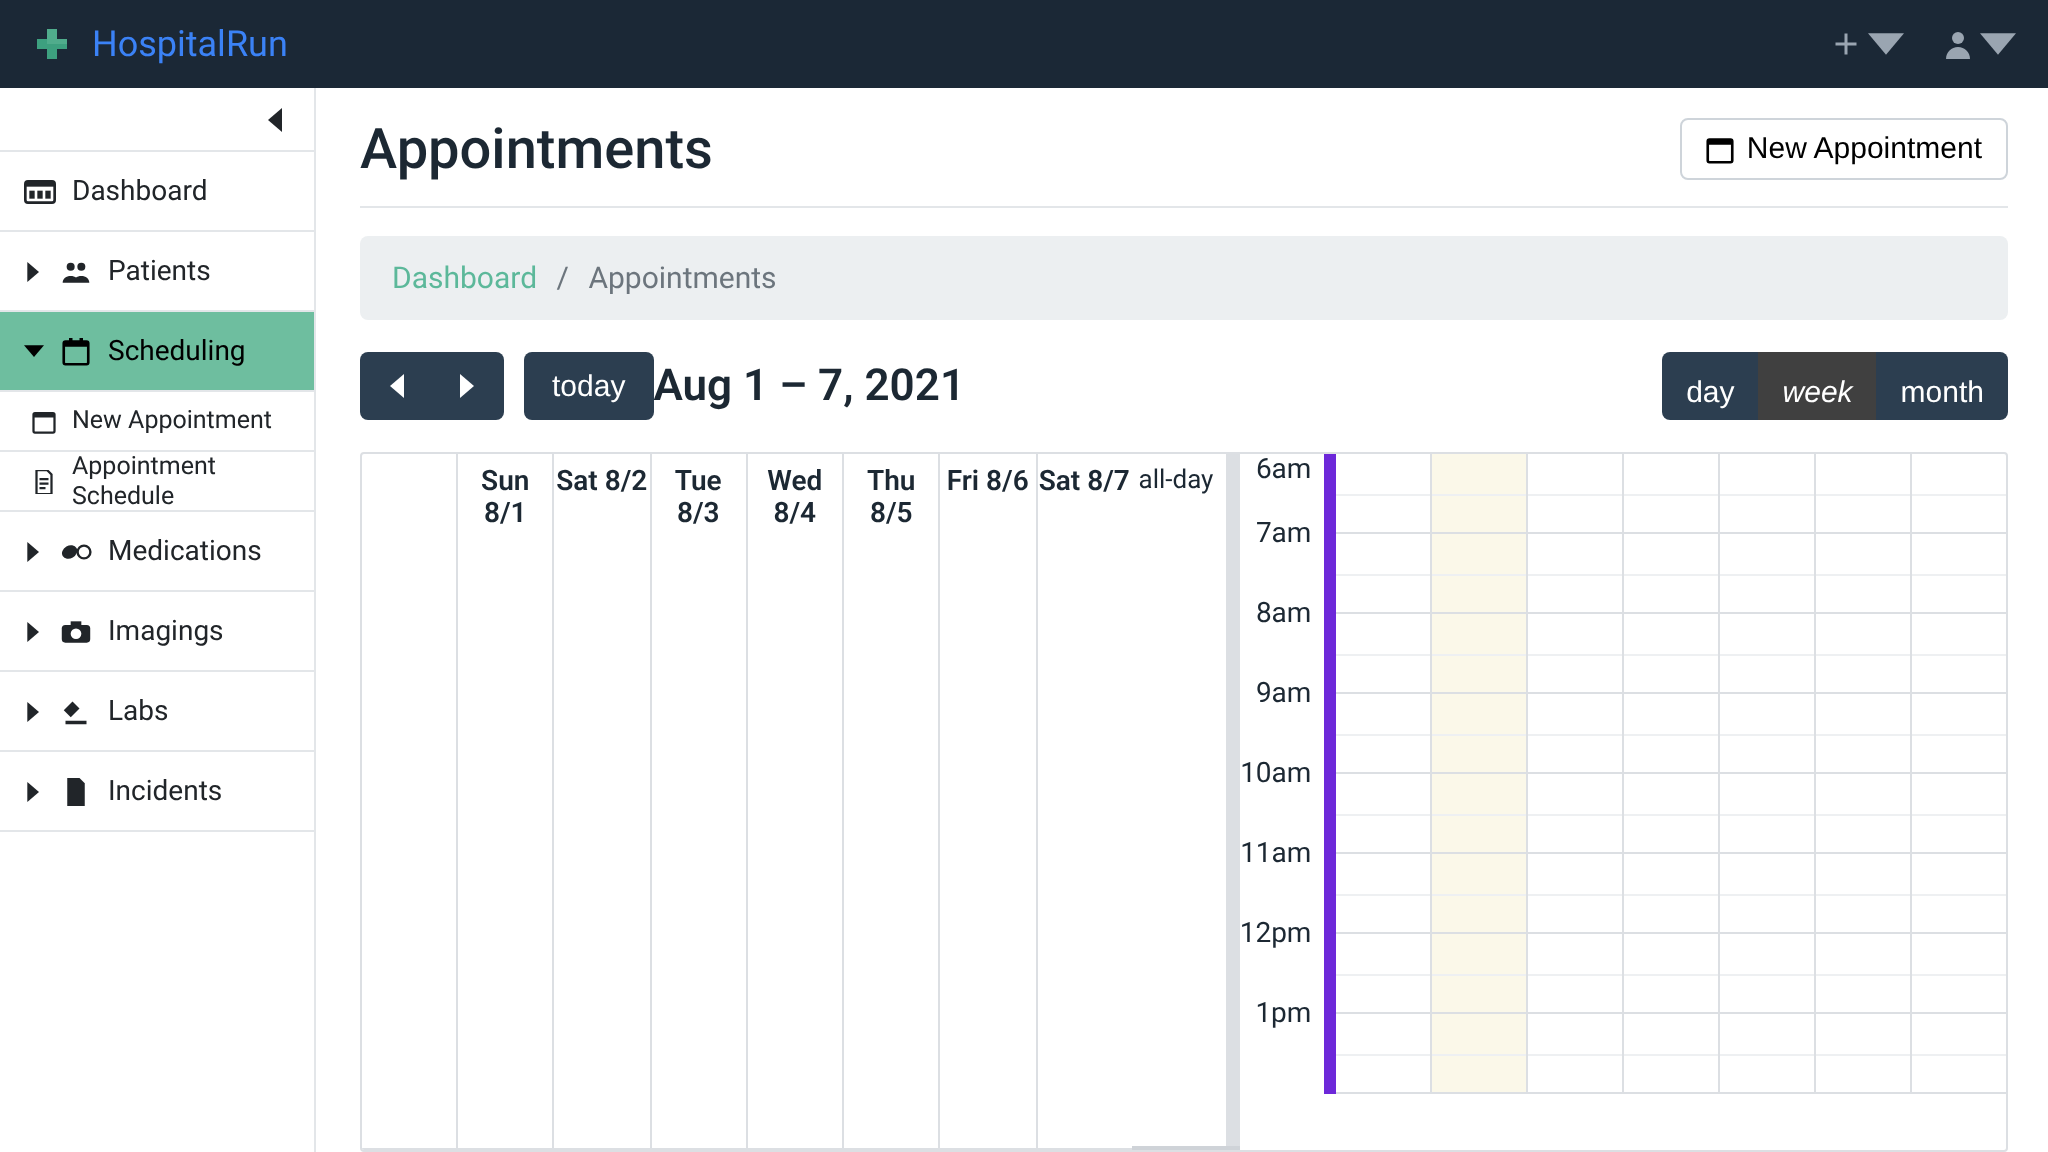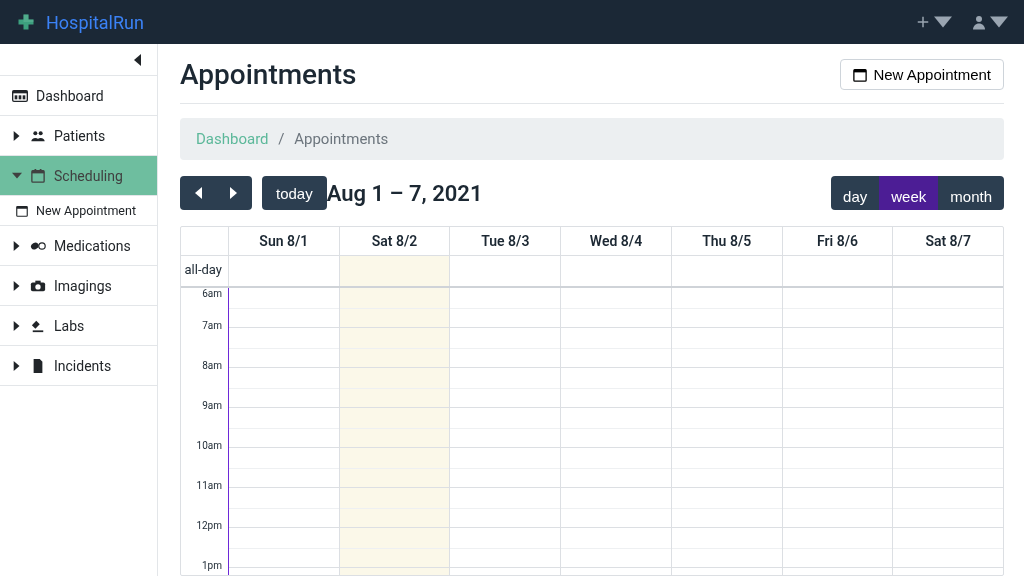--- a/index.html
+++ b/index.html
@@ -10,21 +10,21 @@
   .topbar-spacer { flex: 1; }
   .top-icon { color: #9aa5b1; margin-left: 18px; display: flex; align-items: center; cursor: pointer; }
   .top-icon svg { width: 18px; height: 18px; }
   .caret-sm { margin-left: 2px; }
   .layout { display: flex; height: calc(576px - 44px); }
   .sidebar { width: 158px; border-right: 1px solid #e3e6e9; background: #fff; display: flex; flex-direction: column; }
   .collapse-row { height: 32px; display: flex; justify-content: flex-end; align-items: center; padding-right: 14px; border-bottom: 1px solid #e3e6e9; }
   .collapse-row svg { width: 12px; height: 12px; }
   .nav-item { display: flex; align-items: center; height: 40px; padding: 0 12px; border-bottom: 1px solid #e3e6e9; cursor: pointer; color: #212529; }
   .nav-item.sub { height: 30px; font-size: 12.5px; padding-left: 16px; }
-  .nav-item.active { background: #6ebe9f; color: #404040; }
+  .nav-item.active { background: #6ebe9f; color: #000000; }
   .nav-chev { width: 10px; margin-right: 8px; display: flex; }
   .nav-chev svg { width: 10px; height: 10px; }
   .nav-icon { margin-right: 8px; display: flex; align-items: center; }
   .nav-icon svg { width: 16px; height: 14px; }
   .nav-item.sub .nav-icon svg { width: 12px; height: 12px; }
   .main { flex: 1; padding: 14px 20px 0 22px; overflow: hidden; display: flex; flex-direction: column; }
   .page-head { display: flex; justify-content: space-between; align-items: center; padding-bottom: 12px; border-bottom: 1px solid #e3e6e9; }
   .page-title { font-size: 28px; font-weight: 500; }
   .btn { border: 1px solid #ced4da; background: #fff; border-radius: 4px; padding: 6px 12px; font-size: 15px; cursor: pointer; display: inline-flex; align-items: center; }
   .btn svg { width: 14px; height: 14px; margin-right: 6px; }
@@ -37,34 +37,34 @@
   .nav-arrows { display: flex; }
   .nav-arrows .btn-dark { width: 36px; }
   .nav-arrows .btn-dark:first-child { border-radius: 4px 0 0 4px; }
   .nav-arrows .btn-dark:last-child { border-radius: 0 4px 4px 0; }
   .today-btn { padding: 16px 14px; margin-left: 10px; text-align: center; }
   .range-title { flex: 1; text-align: left; font-size: 22px; font-weight: 600; }
   .view-group { display: flex; }
   .view-btn { background: #2c3e50; color: #fff; border: none; height: 34px; padding: 12px 12px; font-size: 15px; cursor: pointer; }
   .view-btn:first-child { border-radius: 4px 0 0 4px; }
   .view-btn:last-child { border-radius: 0 4px 4px 0; }
-  .view-btn.active { background: #4c1d95; }
-  .calendar { margin-top: 16px; border: 1px solid #dcdfe3; border-radius: 2px; overflow: hidden; flex: 1; display: flex; flex-direction: column; }
+  .view-btn.active { background: #404040; font-style: italic; }
+  .calendar { margin-top: 16px; border: 1px solid #dcdfe3; border-radius: 2px; overflow: hidden; flex: 1; display: flex; }
   .cal-head { display: flex; border-bottom: 1px solid #dcdfe3; }
   .time-col { width: 48px; flex-shrink: 0; border-right: 1px solid #dcdfe3; }
   .day-head { flex: 1; text-align: center; font-weight: 600; padding: 6px 0; border-right: 1px solid #dcdfe3; font-size: 14px; }
   .day-head:last-child { border-right: none; }
   .allday-row { display: flex; border-bottom: 2px solid #cfd3d8; }
   .allday-label { width: 48px; text-align: right; padding: 6px 6px 6px 0; font-size: 13px; border-right: 1px solid #dcdfe3; }
   .allday-cell { flex: 1; border-right: 1px solid #dcdfe3; min-height: 30px; }
   .allday-cell:last-child { border-right: none; }
   .allday-cell.today { background: #fbf8e9; }
   .time-grid { flex: 1; overflow: hidden; }
   .hour-row { display: flex; height: 40px; }
-  .hour-label { width: 48px; text-align: right; padding-right: 6px; font-size: 10px; border-right: 1px solid #6d28d9; position: relative; }
+  .hour-label { width: 48px; text-align: right; padding-right: 6px; font-size: 14px; border-right: 6px solid #6d28d9; position: relative; }
   .hour-label span { position: relative; top: -8px; }
   .hour-row:first-child .hour-label span { top: 0; }
   .hour-cell { flex: 1; border-right: 1px solid #dcdfe3; border-bottom: 1px solid #dcdfe3; position: relative; }
   .hour-cell:last-child { border-right: none; }
   .hour-cell::after { content: ""; position: absolute; left: 0; right: 0; top: 50%; border-top: 1px solid #eef0f2; }
   .hour-cell.today { background: #fbf8e9; }
 </style>
 </head>
 <body>
 
@@ -152,20 +152,29 @@
     </div>
 
     <div class="nav-item sub">
       <span class="nav-icon">
         <svg viewBox="0 0 16 16" fill="currentColor">
             <rect x="1" y="2" width="14" height="13" rx="1" fill="none" stroke="currentColor" stroke-width="1.5"></rect>
             <rect x="1" y="2" width="14" height="3"></rect>
           </svg>
       </span>
       <span>New Appointment</span>
+    </div>
+    <div class="nav-item sub">
+      <span class="nav-icon">
+        <svg viewBox="0 0 14 16" fill="currentColor">
+            <path d="M2 0h7l3 3v13H2z" fill="none" stroke="currentColor" stroke-width="1.5"></path>
+            <path d="M4 6h6M4 9h6M4 12h4" stroke="currentColor" stroke-width="1.5"></path>
+          </svg>
+      </span>
+      <span>Appointment Schedule</span>
     </div>
 
     <div class="nav-item">
       <span class="nav-chev">
           <svg viewBox="0 0 8 12" fill="currentColor">
             <path d="M0 0l7 6-7 6z"></path>
           </svg>
         </span>
       <span class="nav-icon">
         <svg viewBox="0 0 20 14" fill="currentColor">

